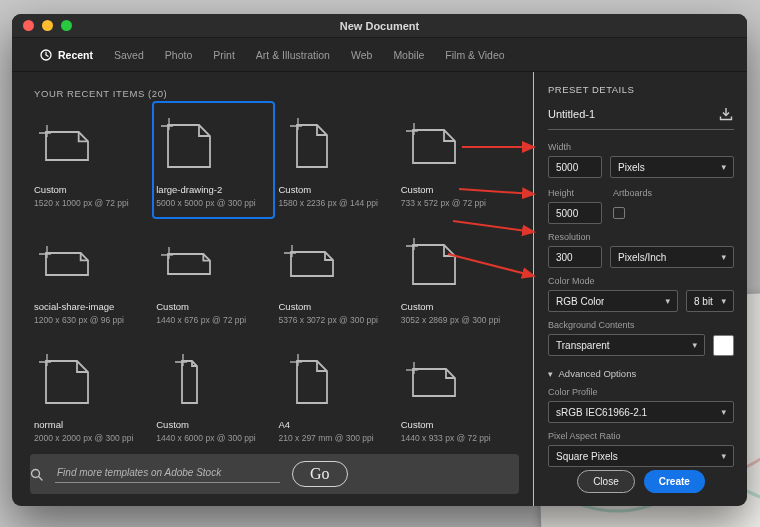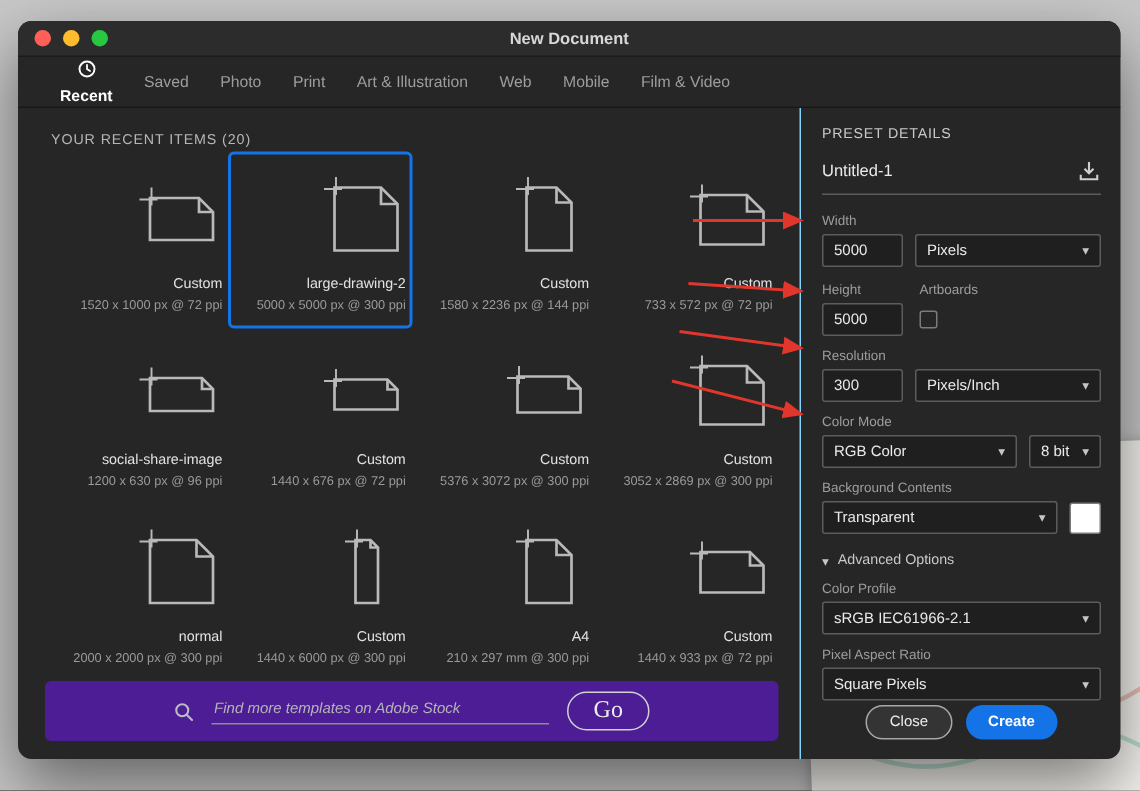--- a/index.html
+++ b/index.html
@@ -32,43 +32,43 @@
   .tl.red { background:#ff5f57; } .tl.yellow { background:#febc2e; } .tl.green { background:#28c840; }
   .win-title {
     position:absolute; left:0; right:0; text-align:center;
     font-size:11px; font-weight:bold; color:#d8d8d8;
   }
   .tabbar {
     height:34px; flex:0 0 34px; display:flex; align-items:center;
     gap:21px; padding:0 28px; border-bottom:1px solid #181818;
   }
   .tab { color:#9d9d9d; font-size:10.5px; cursor:default; display:flex; align-items:center; gap:6px; }
-  .tab.selected { color:#ffffff; font-weight:bold;flex-direction:column; }
+  .tab.selected { color:#ffffff; font-weight:bold; }
   .main { flex:1; display:flex; min-height:0; }
   
   .left {
     flex:1; min-width:0; display:flex; flex-direction:column;
     padding:12px 14px 12px 18px; border-right:1px solid #7dd3fc;
   }
   .recent-heading { color:#b5b5b5; font-size:9.5px; letter-spacing:.6px; margin:4px 0 0 4px; }
   .grid {
     flex:1; display:grid; grid-template-columns:repeat(4,1fr);
     grid-template-rows:repeat(3,1fr); margin-top:2px;
   }
   .tpl-card {
-    display:flex; flex-direction:column; align-items:flex-end; justify-content:flex-end;
+    display:flex; flex-direction:column; align-items:flex-start; justify-content:flex-end;
     padding:6px 2px 9px; border:2px solid transparent; border-radius:4px; cursor:default;
   }
   .tpl-card.selected { border-color:var(--accent); }
   .icon-area { flex:1; display:flex; align-items:center; justify-content:center; }
   .tpl-name { color:#e2e2e2; font-size:9.5px; margin-top:4px; white-space:nowrap; }
   .tpl-dims { color:#9a9a9a; font-size:8.5px; margin-top:3px; white-space:nowrap; }
   .searchbar {
-    margin-top:auto; height:40px; flex:0 0 40px; background:#4c1d95; border-radius:4px;
-    display:flex; align-items:center; justify-content:center; gap:12px;
+    margin-top:auto; height:40px; flex:0 0 40px; background:#404040; border-radius:4px;
+    display:flex; align-items:center; justify-content:flex-start; gap:12px;
   }
   .search-input {
     background:transparent; border:none; outline:none; border-bottom:1px solid #8c8c8c;
     color:#c0c0c0; font-style:italic; font-size:10px; width:225px; padding:2px 2px 4px;
     font-family:"Liberation Sans", sans-serif;
   }
   .search-input::placeholder { color:#b5b5b5; font-style:italic; }
   .go-btn {
     background:transparent; border:1.5px solid #d2d2d2; color:#ececec;
     border-radius:13px; padding:3px 17px; font-size:16px; cursor:default;

